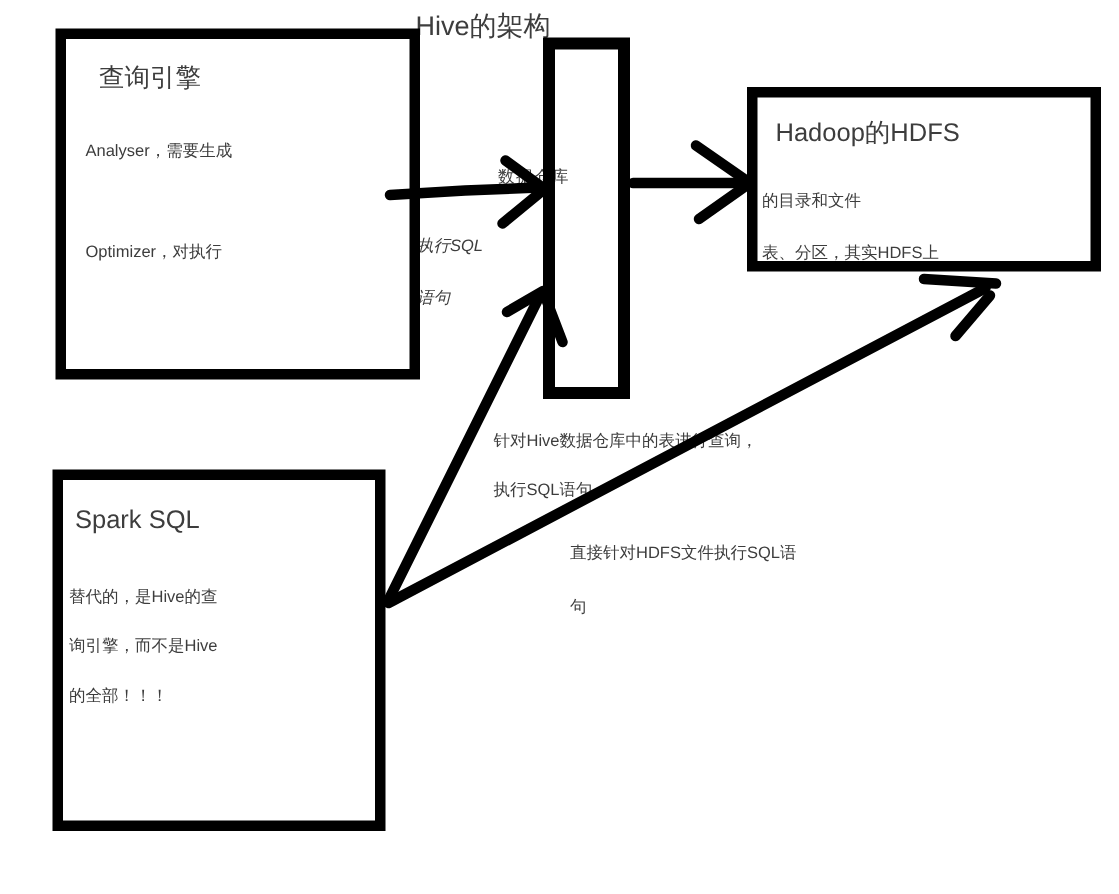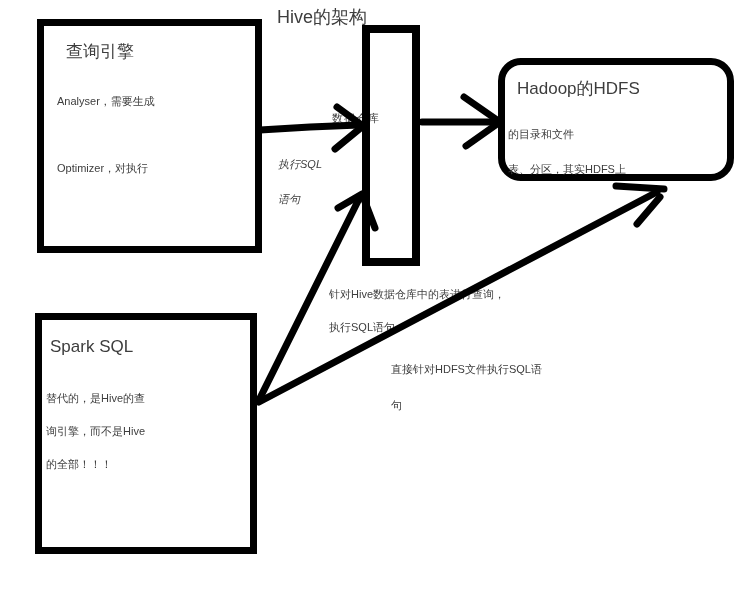--- a/index.html
+++ b/index.html
@@ -21,36 +21,36 @@
   .abs { position: absolute; }
   .box {
     position: absolute;
     border: 7px solid var(--ink);
     background: transparent;
     z-index: 3;
   }
   .txt { font-size: 11px; line-height: 31px; white-space: nowrap; }
   .title { font-size: 18px; }
   .heading { font-size: 17px; }
-  #query-engine-box { left: 37px; top: 19px; width: 225px; height: 234px; }
+  #query-engine-box { left: 37px; top: 19px; width: 243px; height: 234px; }
   #query-engine-box .heading { margin: 10px 0 0 22px; }
   #query-engine-box .body { margin: 19px 0 0 13px; }
   #query-engine-box .gap-line { margin-top: 36px; }
   #warehouse-box { left: 362px; top: 25px; width: 58px; height: 241px; border-width: 8px; }
-  #hdfs-box { left: 498px; top: 58px; width: 236px; height: 123px; border-radius: 23px; }
+  #hdfs-box { left: 498px; top: 58px; width: 236px; height: 123px; }
   #hdfs-box .heading { margin: 8px 0 0 12px; }
   #hdfs-box .body { margin: 13px 0 0 3px; line-height: 35px; }
   #spark-box { left: 35px; top: 313px; width: 222px; height: 241px; }
   #spark-box .heading { margin: 11px 0 0 8px; }
   #spark-box .body { margin: 20px 0 0 4px; line-height: 33px; }
   #diagram-title { left: 277px; top: 2px; z-index: 2; }
   #warehouse-label { left: 332px; top: 103px; z-index: 2; letter-spacing: 1px; text-align: center; }
   #execute-sql-label { left: 278px; top: 147px; line-height: 35px; z-index: 2; font-style: italic; }
   #hive-query-annotation { left: 329px; top: 278px; line-height: 33px; z-index: 1; }
-  #direct-hdfs-annotation { left: 391px; top: 351px; line-height: 36px; z-index: 1; }
+  #direct-hdfs-annotation { left: 380px; top: 351px; line-height: 36px; z-index: 1; }
   #arrow-layer {
     position: absolute; left: 0; top: 0; width: 746px; height: 596px;
     z-index: 4; color: var(--ink); pointer-events: none;
   }
   #arrow-layer polyline {
     fill: none; stroke: currentColor; stroke-width: 7;
     stroke-linecap: round; stroke-linejoin: round;
   }
 </style>
 </head>

